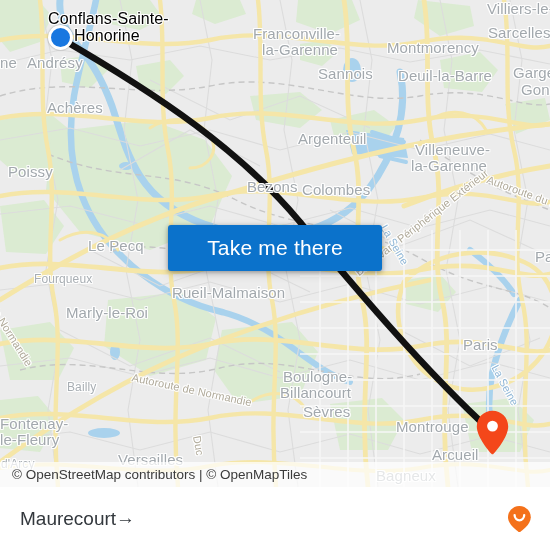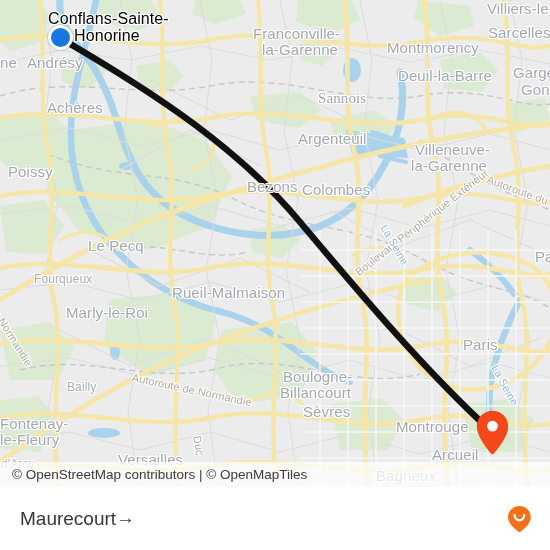--- a/index.html
+++ b/index.html
@@ -317,21 +317,21 @@
         <div class="map-label lbl-city" style="left: 88px; top: 238px;">Le Pecq</div>
         <div class="map-label lbl-small" style="left: 34px; top: 273px;">Fourqueux</div>
         <div class="map-label lbl-city" style="left: 66px; top: 305px;">Marly-le-Roi</div>
         <div class="map-label lbl-small" style="left: 67px; top: 381px;">Bailly</div>
         <div class="map-label lbl-city" style="left: 0px; top: 416px;">Fontenay-</div>
         <div class="map-label lbl-city" style="left: 0px; top: 432px;">le-Fleury</div>
         <div class="map-label lbl-city" style="left: 118px; top: 452px;">Versailles</div>
         <div class="map-label lbl-small" style="left: 1px; top: 458px;">d'Arcy</div>
         <div class="map-label lbl-city" style="left: 253px; top: 26px;">Franconville-</div>
         <div class="map-label lbl-city" style="left: 262px; top: 42px;">la-Garenne</div>
-        <div class="map-label lbl-city" style="left: 318px; top: 90px; font-family: Liberation Serif, serif;">Sannois</div>
+        <div class="map-label lbl-city" style="left: 318px; top: 66px;">Sannois</div>
         <div class="map-label lbl-city" style="left: 387px; top: 40px;">Montmorency</div>
         <div class="map-label lbl-city" style="left: 398px; top: 68px;">Deuil-la-Barre</div>
         <div class="map-label lbl-city" style="left: 487px; top: 1px;">Villiers-le-</div>
         <div class="map-label lbl-city" style="left: 488px; top: 25px;">Sarcelles</div>
         <div class="map-label lbl-city" style="left: 513px; top: 65px;">Garges-</div>
         <div class="map-label lbl-city" style="left: 521px; top: 82px;">Gone</div>
         <div class="map-label lbl-city" style="left: 298px; top: 131px;">Argenteuil</div>
         <div class="map-label lbl-city" style="left: 247px; top: 179px;">Bezons</div>
         <div class="map-label lbl-city" style="left: 302px; top: 182px;">Colombes</div>
         <div class="map-label lbl-city" style="left: 415px; top: 142px;">Villeneuve-</div>
@@ -359,20 +359,21 @@
 
     <div id="origin-marker"></div>
 
     <div id="dest-marker">
       <svg viewBox="0 0 33 45" width="33" height="45">
         <path d="M16.5 0.8C7.7 0.8 0.8 7.7 0.8 16.4c0 11.1 13.3 25.8 14.6 27.3 0.6 0.7 1.6 0.7 2.2 0 1.3-1.5 14.6-16.2 14.6-27.3C32.2 7.7 25.3 0.8 16.5 0.8z" fill="#f4471a"></path>
         <circle cx="16.5" cy="16.1" r="5.4" fill="#ffffff"></circle>
       </svg>
     </div>
 
+    <button id="take-me-there">Take me there</button>
 
     <div id="attribution">
       <span class="attr-text">© OpenStreetMap contributors | © OpenMapTiles</span>
     </div>
   </div>
 
   <div id="footer">
     <div id="route-summary">
       <span>Maurecourt</span>
       <span class="arrow">→</span>

